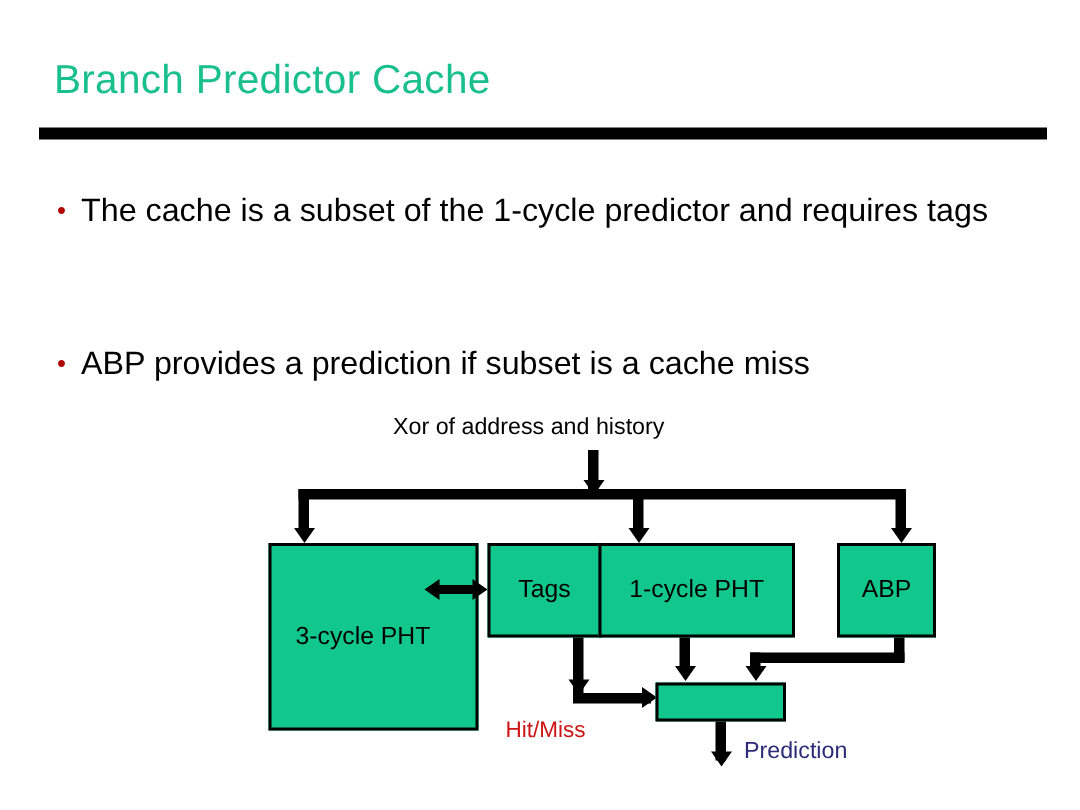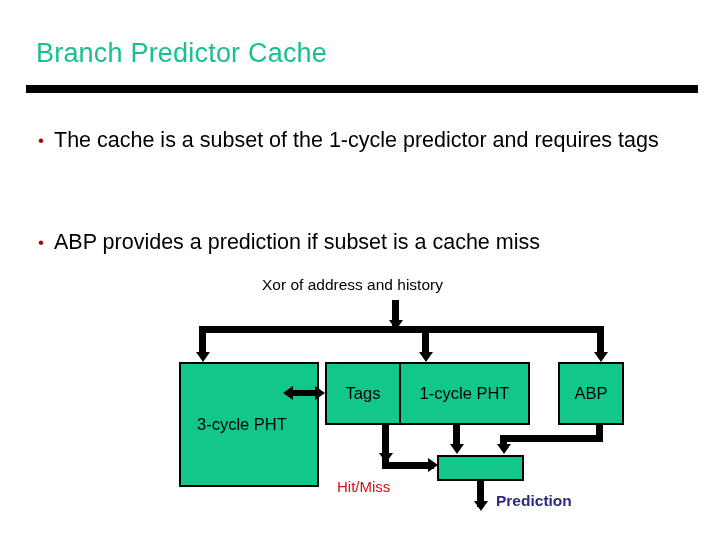--- a/index.html
+++ b/index.html
@@ -89,21 +89,20 @@
     left: 337px;
     top: 478px;
     color: #CC1414;
     font-size: 15px;
   }
   #prediction-label {
     left: 496px;
     top: 492px;
     color: #2B2B7A;
     font-size: 15.5px;
-    font-weight: bold;
   }
 
   
   .gbox {
     position: absolute;
     background: #11C78C;
     border: 2px solid #000000;
     box-sizing: border-box;
     display: flex;
     align-items: center;

